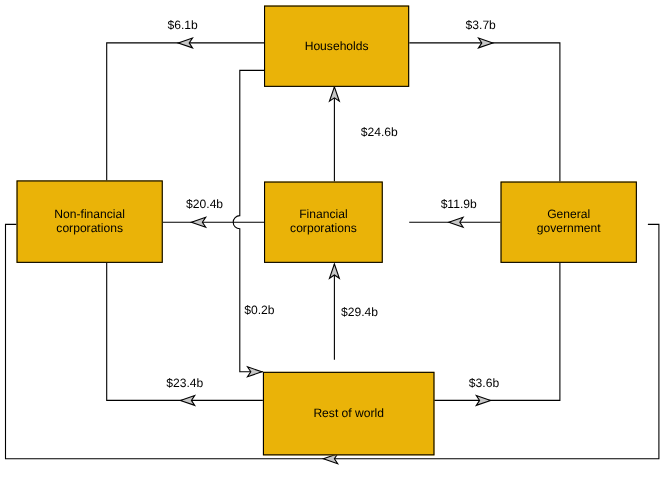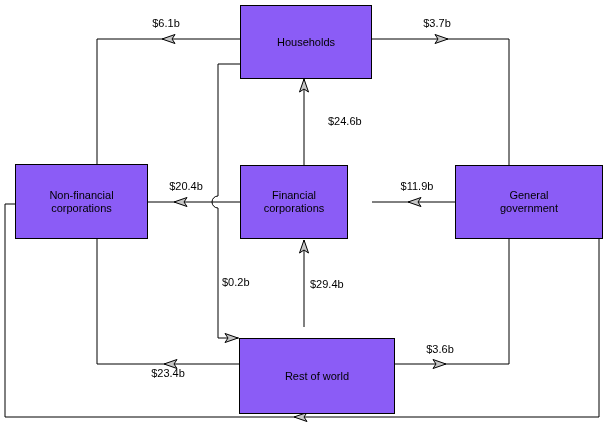--- a/index.html
+++ b/index.html
@@ -17,21 +17,21 @@
   }
   #wires {
     position: absolute;
     left: 0;
     top: 0;
   }
   .node {
     position: absolute;
     box-sizing: border-box;
     border: 1px solid #000000;
-    background: #8b5cf6;
+    background: #eab308;
     display: flex;
     align-items: center;
     justify-content: center;
     text-align: center;
     font-size: 11px;
     line-height: 13px;
     color: #000000;
     white-space: pre-line;
   }
   .flow-label {
@@ -111,21 +111,21 @@
   <div class="node" style="left:15px; top:164px; width:133px; height:75px;">
     <span>Non-financial
 corporations</span>
   </div>
 
   <div class="node" style="left:240px; top:165px; width:108px; height:74px;">
     <span>Financial
 corporations</span>
   </div>
 
-  <div class="node" style="left:455px; top:165px; width:148px; height:74px;">
+  <div class="node" style="left:455px; top:165px; width:124px; height:74px;">
     <span>General
 government</span>
   </div>
 
   <div class="node" style="left:239px; top:338px; width:156px; height:76px;">
     <span>Rest of world</span>
   </div>
 
   <div class="flow-label centered" style="left:136px; top:17px;">$6.1b</div>
 
@@ -134,19 +134,19 @@
   <div class="flow-label" style="left:328px; top:115px;">$24.6b</div>
 
   <div class="flow-label centered" style="left:156px; top:180px;">$20.4b</div>
 
   <div class="flow-label centered" style="left:387px; top:180px;">$11.9b</div>
 
   <div class="flow-label" style="left:222px; top:276px;">$0.2b</div>
 
   <div class="flow-label" style="left:310px; top:278px;">$29.4b</div>
 
-  <div class="flow-label centered" style="left:138px; top:343px;margin-top:24px;">$23.4b</div>
+  <div class="flow-label centered" style="left:138px; top:343px;">$23.4b</div>
 
   <div class="flow-label centered" style="left:410px; top:343px;">$3.6b</div>
 
   <div class="flow-label centered" style="left:272px; top:444px;">$0.1b</div>
 
 </div>
 
 </body></html>

